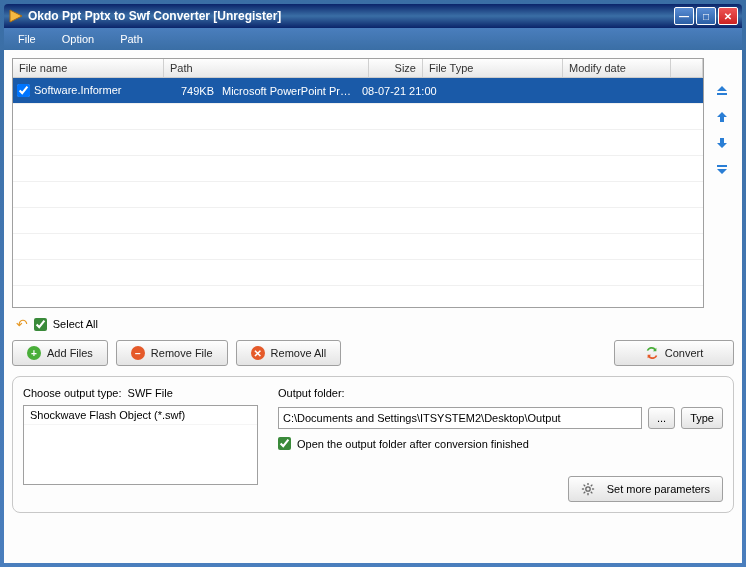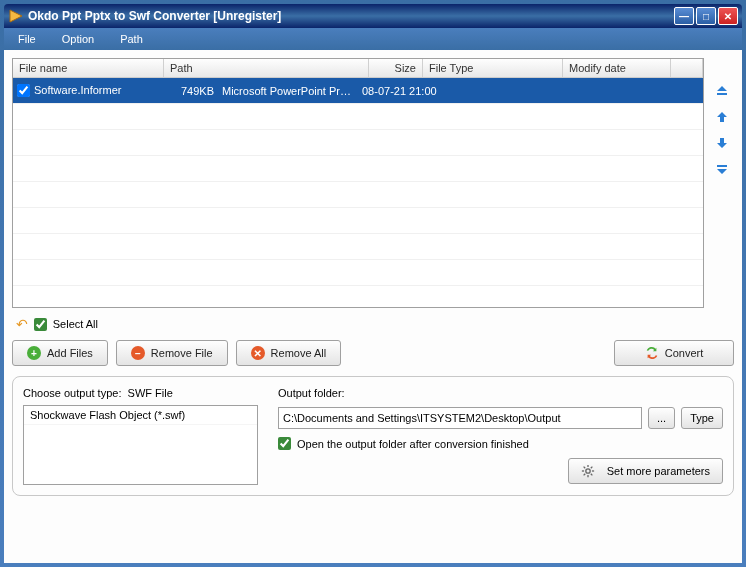--- a/index.html
+++ b/index.html
@@ -41,21 +41,21 @@
 .bp-left { width: 235px; }
 .bp-left-label { margin-bottom: 6px; }
 .outtype-list { border: 1px solid #a0a0a0; height: 80px; background: #fff; }
 .outtype-row { display: flex; padding: 3px 6px; border-bottom: 1px solid #f5f5f5; }
 .bp-right { flex: 1; display: flex; flex-direction: column; gap: 8px; }
 .outfolder-row { display: flex; gap: 6px; align-items: center; }
 .outfolder-input { flex: 1; padding: 3px 4px; border: 1px solid #a0a0a0; background: #fff; font-size: 11px; height: 22px; }
 .small-btn { height: 22px; padding: 0 8px; background: linear-gradient(to bottom, #fefefe, #e4e4e4); border: 1px solid #a0a0a0; border-radius: 3px; cursor: pointer; font-size: 11px; display: flex; align-items: center; }
 .chk-row { display: flex; align-items: center; gap: 6px; }
 .chk-row input { accent-color: #3a8a3a; }
-.more-params { align-self: flex-end; display: flex; gap: 12px; align-items: center; padding: 3px 12px; height: 26px; background: linear-gradient(to bottom, #fefefe, #e4e4e4); border: 1px solid #a0a0a0; border-radius: 3px; cursor: pointer; }
+.more-params { align-self: flex-end; display: flex; gap: 12px; align-items: center; padding: 3px 12px; height: 26px; background: linear-gradient(to bottom, #fefefe, #e4e4e4); border: 1px solid #a0a0a0; border-radius: 3px; cursor: pointer; margin-top: 18px; }
 .gear-icon { width: 14px; height: 14px; }
 .col-name { width: 151px; }
 .col-path { width: 205px; }
 .col-size { width: 54px; text-align: right; }
 .col-type { width: 140px; }
 .col-date { width: 108px; }
 .col-end { flex: 1; }
 </style>
 </head>
 <body>

